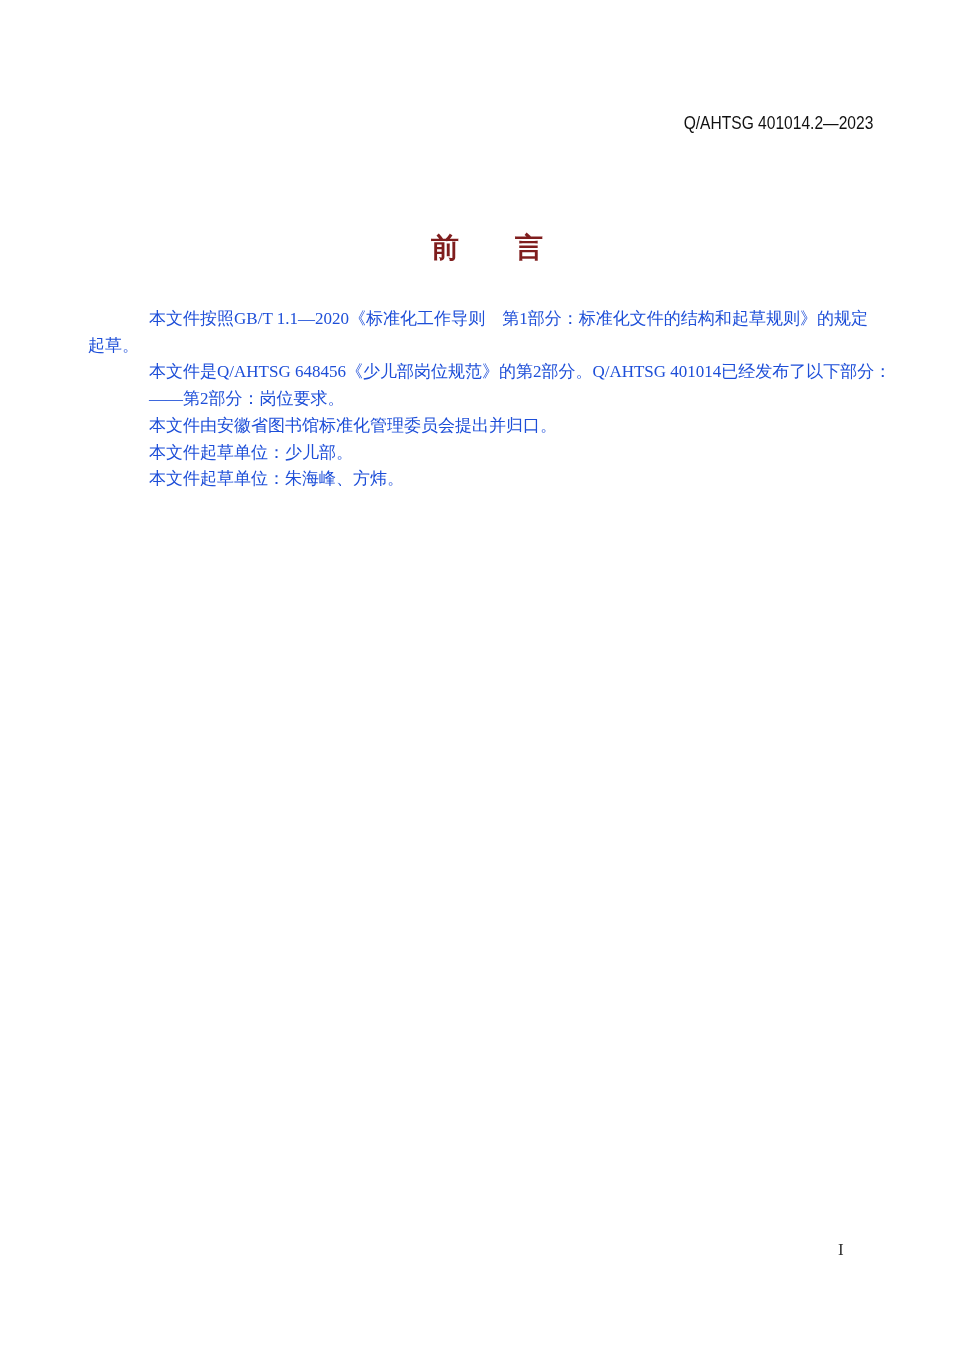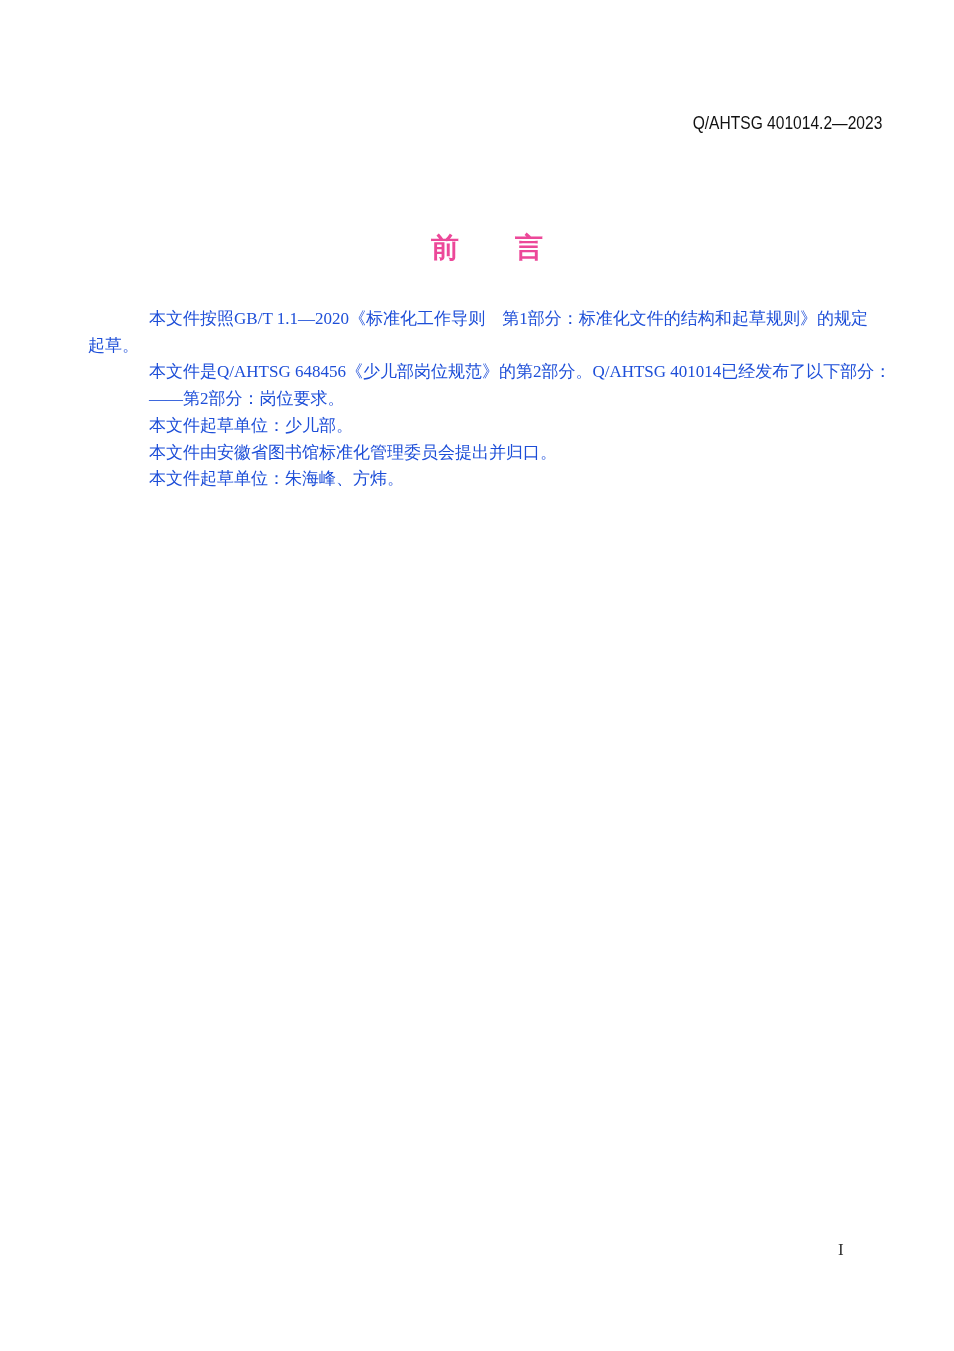--- a/index.html
+++ b/index.html
@@ -12,21 +12,21 @@
     width: 954px;
     height: 1351px;
     background: #ffffff;
     overflow: hidden;
     color: #1a1a1a;
     font-family: "Liberation Serif", "DejaVu Serif", serif;
   }
   .doc-header {
     position: absolute;
     top: 112px;
-    right: 72px;
+    right: 81px;
     text-align: right;
   }
   .doc-number {
     display: inline-block;
     font-family: "Liberation Sans", "DejaVu Sans", sans-serif;
     font-size: 19px;
     font-weight: 500;
     letter-spacing: 0px;
     color: #111111;
     transform: scaleX(0.82);
@@ -38,21 +38,21 @@
     top: 229px;
     left: 0;
     width: 100%;
     padding-left: 20px;
     box-sizing: border-box;
     margin: 0;
     text-align: center;
     font-family: "Liberation Sans", "DejaVu Sans", sans-serif;
     font-size: 28px;
     font-weight: 700;
-    color: #ec4899;
+    color: #7f1d1d;
     white-space: pre;
   }
   .foreword {
     position: absolute;
     top: 306px;
     left: 88px;
     width: 780px;
     font-size: 17px;
     line-height: 26.7px;
     color: #1d4ed8;
@@ -84,20 +84,20 @@
   <div class="doc-header">
     <span class="doc-number">Q/AHTSG 401014.2—2023</span>
   </div>
 
   <h1 class="doc-title">前　　言</h1>
 
   <div class="foreword">
     <p class="p-wrap">本文件按照GB/T 1.1—2020《标准化工作导则　第1部分：标准化文件的结构和起草规则》的规定起草。</p>
     <p class="p-oneline">本文件是Q/AHTSG 648456《少儿部岗位规范》的第2部分。Q/AHTSG 401014已经发布了以下部分：</p>
     <p class="p-oneline">——第2部分：岗位要求。</p>
+    <p class="p-oneline">本文件由安徽省图书馆标准化管理委员会提出并归口。</p>
     <p class="p-oneline">本文件起草单位：少儿部。</p>
-    <p class="p-oneline">本文件由安徽省图书馆标准化管理委员会提出并归口。</p>
     <p class="p-oneline">本文件起草单位：朱海峰、方炜。</p>
   </div>
 
   <div class="page-number">I</div>
 
 </div>
 
 </body></html>

